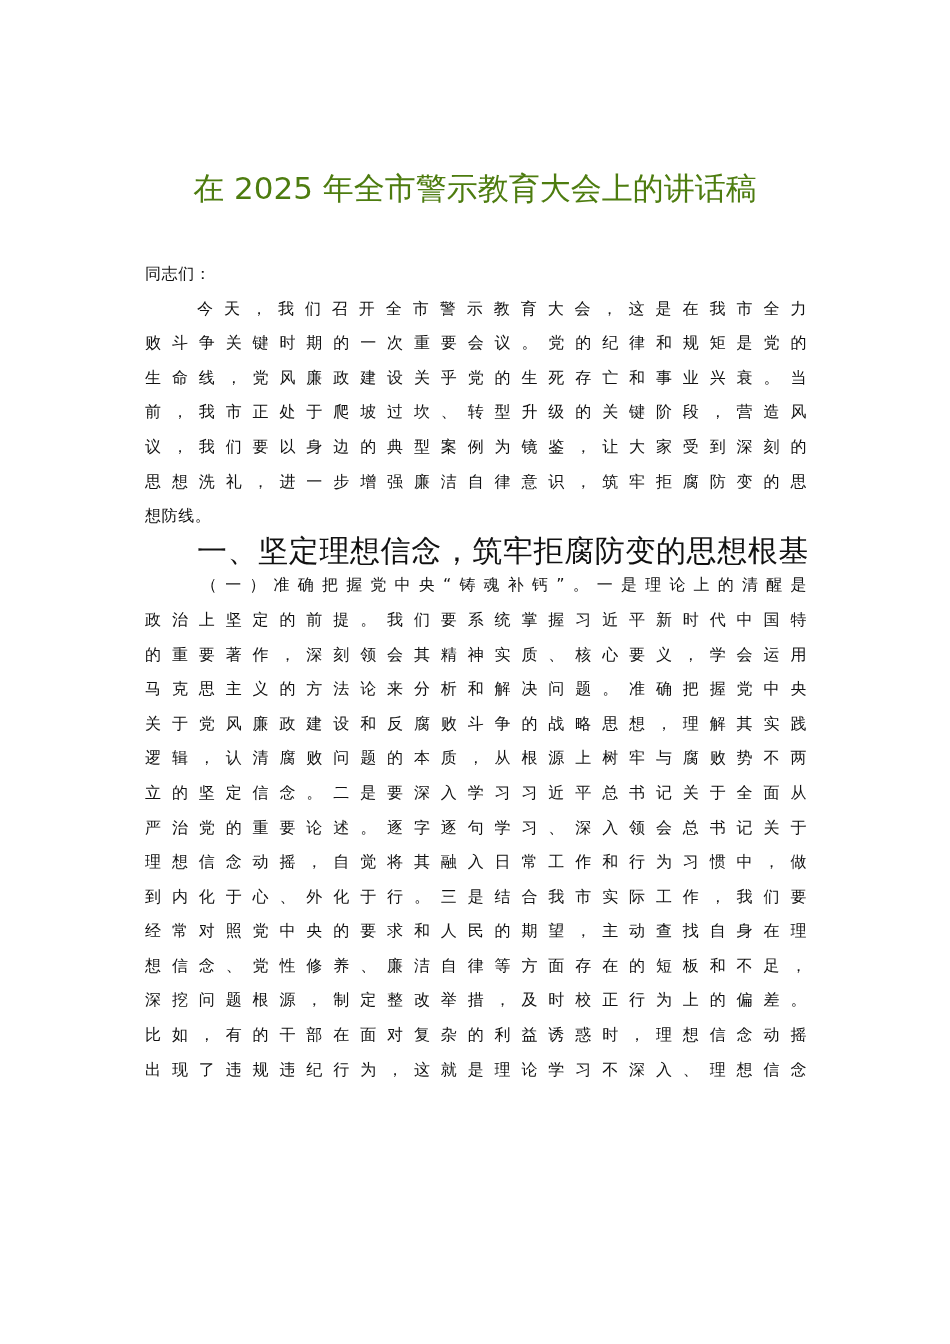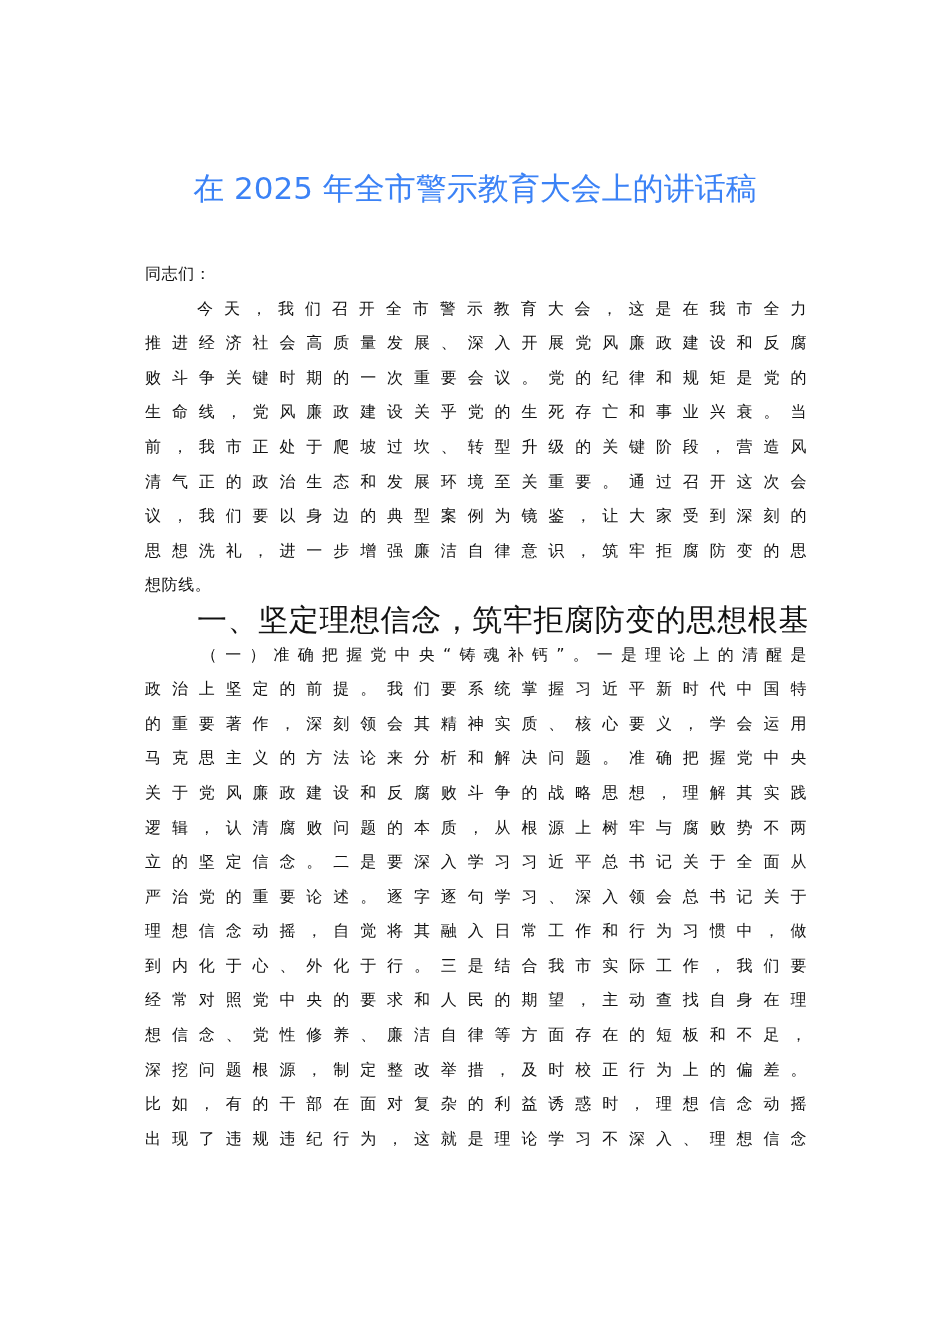--- a/index.html
+++ b/index.html
@@ -1,42 +1,40 @@
 <!DOCTYPE html>
 <html><head>
 <meta charset="utf-8">
 <style>
   html, body { margin:0; padding:0; background:#ffffff; }
   body { width:950px; height:1344px; position:relative; overflow:hidden;
          font-family: "DejaVu Sans", "Liberation Sans", sans-serif; color:#111; }
   .page { position:absolute; left:0; top:0; width:950px; height:1344px; background:#fff; }
   .title { position:absolute; top:168px; left:0; width:950px; text-align:center;
-           font-size:31px; line-height:40px; letter-spacing:0px; color:#3b82f6; }
+           font-size:31px; line-height:40px; letter-spacing:0px; color:#4d7c0f; }
   .body { position:absolute; left:145px; top:257px; width:662px; }
   .line { display:block; height:34.6px; line-height:34.6px; font-size:16px;
           white-space:nowrap; text-align:justify; text-align-last:justify;
           letter-spacing:0.6px; }
   .line.last { text-align-last:left; }
   .line.indent { padding-left:52px; }
   .line.heading { padding-left:52px; font-size:30px; text-align-last:left; }
   .line.sub { padding-left:56px; }
 </style>
 </head>
 <body>
 
 <div class="page">
   <div class="title">在 2025 年全市警示教育大会上的讲话稿</div>
   <div class="body">
     <span class="line last">同志们：</span>
     <span class="line indent">今天，我们召开全市警示教育大会，这是在我市全力</span>
-    <span class="line">推进经济社会高质量发展、深入开展党风廉政建设和反腐</span>
     <span class="line">败斗争关键时期的一次重要会议。党的纪律和规矩是党的</span>
     <span class="line">生命线，党风廉政建设关乎党的生死存亡和事业兴衰。当</span>
     <span class="line">前，我市正处于爬坡过坎、转型升级的关键阶段，营造风</span>
-    <span class="line">清气正的政治生态和发展环境至关重要。通过召开这次会</span>
     <span class="line">议，我们要以身边的典型案例为镜鉴，让大家受到深刻的</span>
     <span class="line">思想洗礼，进一步增强廉洁自律意识，筑牢拒腐防变的思</span>
     <span class="line last">想防线。</span>
     <span class="line heading">一、坚定理想信念，筑牢拒腐防变的思想根基</span>
     <span class="line sub">（一）准确把握党中央“铸魂补钙”。一是理论上的清醒是</span>
     <span class="line">政治上坚定的前提。我们要系统掌握习近平新时代中国特</span>
     <span class="line">的重要著作，深刻领会其精神实质、核心要义，学会运用</span>
     <span class="line">马克思主义的方法论来分析和解决问题。准确把握党中央</span>
     <span class="line">关于党风廉政建设和反腐败斗争的战略思想，理解其实践</span>
     <span class="line">逻辑，认清腐败问题的本质，从根源上树牢与腐败势不两</span>

